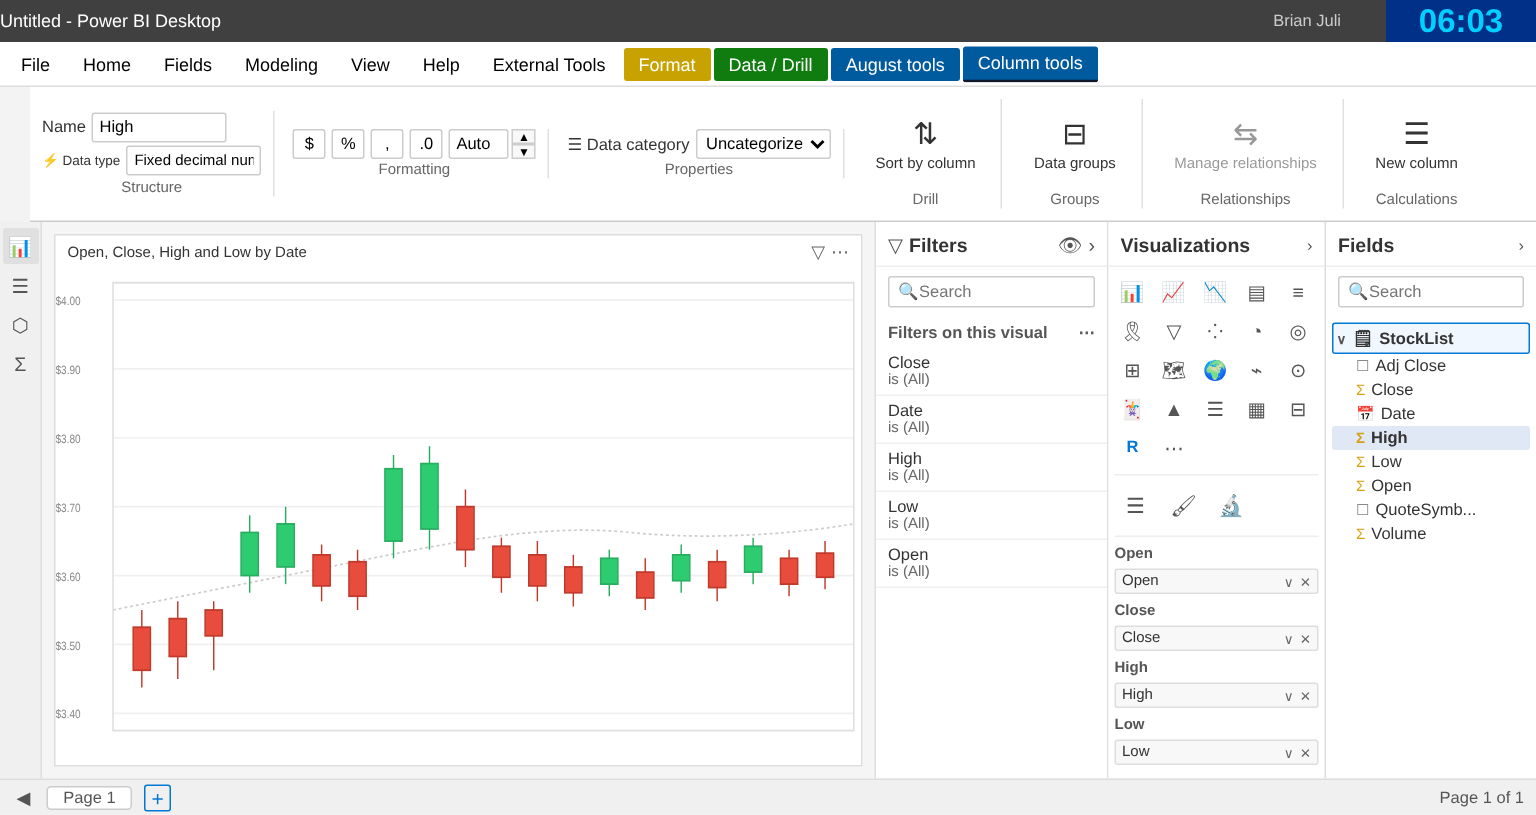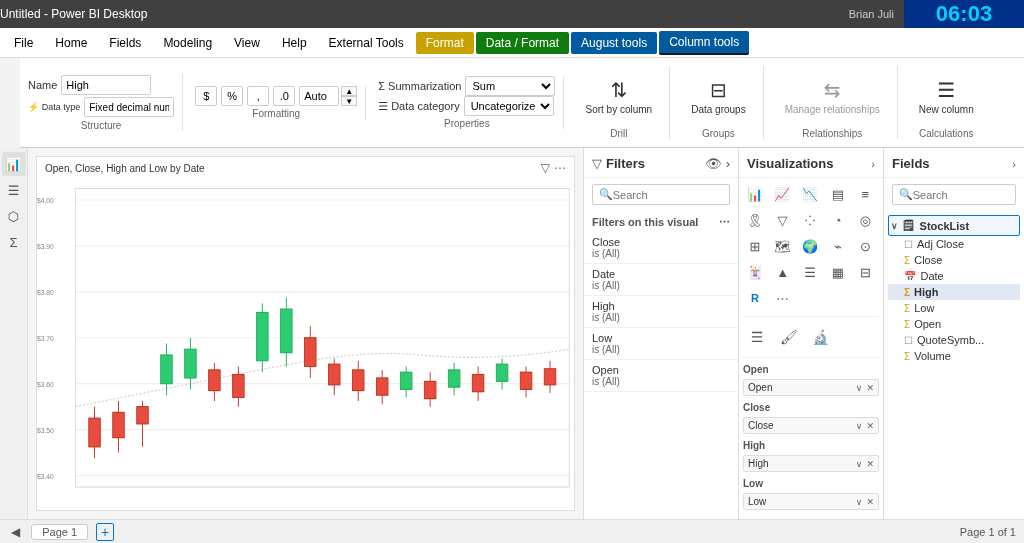--- a/index.html
+++ b/index.html
@@ -21,21 +21,21 @@
       right: 0;
       top: 0;
       background: #003087;
       color: #00cfff;
       font-size: 22px;
       font-weight: bold;
       padding: 0 8px;
       height: 100%;
       display: flex;
       align-items: center;
-      width: 120px;
+      width: 100px;
       justify-content: center;
     }
     .title-bar .user {
       position: absolute;
       right: 130px;
       color: #ccc;
       font-size: 11px;
     }
 
     
@@ -425,21 +425,21 @@
 
 <div class="menu-bar">
   <div class="menu-item">File</div>
   <div class="menu-item">Home</div>
   <div class="menu-item">Fields</div>
   <div class="menu-item">Modeling</div>
   <div class="menu-item">View</div>
   <div class="menu-item">Help</div>
   <div class="menu-item">External Tools</div>
   <div class="menu-item active-format">Format</div>
-  <div class="menu-item active-dt">Data / Format</div>
+  <div class="menu-item active-dt">Data / Drill</div>
   <div class="menu-item active-tt">August tools</div>
   <div class="menu-item active-ct">Column tools</div>
 </div>
 
 <div class="ribbon">
 
   <div class="ribbon-group">
     <div class="ribbon-row">
       <div class="ribbon-field">
         <span class="ribbon-label">Name</span>
@@ -466,26 +466,20 @@
         <div class="spinner">
           <div class="spinner-btn">▲</div>
           <div class="spinner-btn">▼</div>
         </div>
       </div>
     </div>
     <div class="ribbon-group-label">Formatting</div>
   </div>
 
   <div class="ribbon-group">
-    <div class="ribbon-row">
-      <span class="ribbon-label">Σ <span>Summarization</span></span>
-      <select class="ribbon-select" style="width:90px">
-        <option>Sum</option>
-      </select>
-    </div>
     <div class="ribbon-row">
       <span class="ribbon-label">☰ <span>Data category</span></span>
       <select class="ribbon-select" style="width:90px">
         <option>Uncategorized</option>
       </select>
     </div>
     <div class="ribbon-group-label">Properties</div>
   </div>
 
   <div class="ribbon-group" style="min-width:60px">

